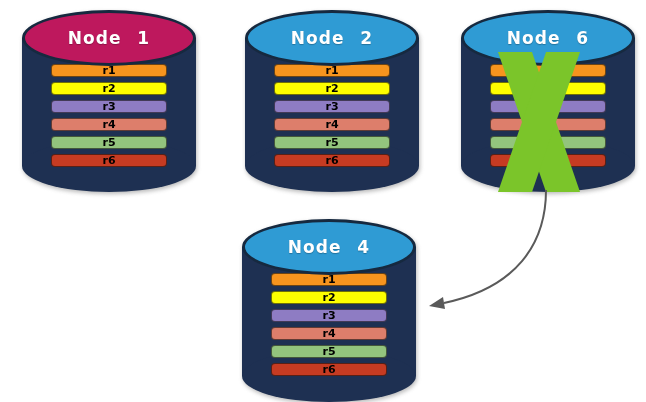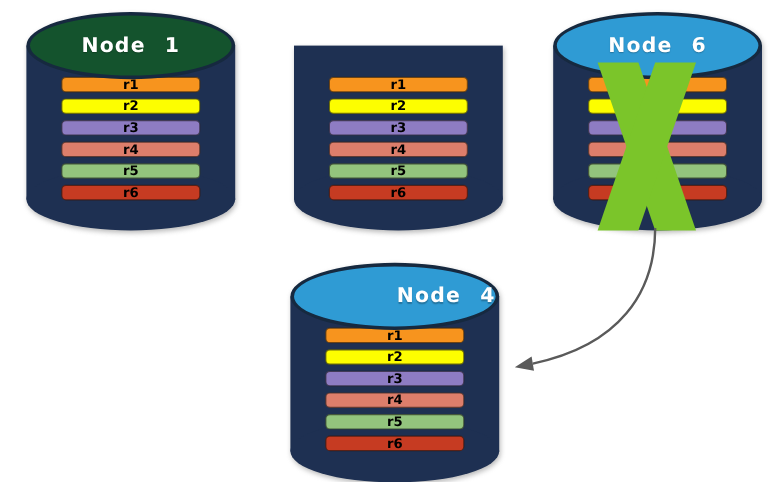--- a/index.html
+++ b/index.html
@@ -93,21 +93,21 @@
   }
 </style>
 </head>
 <body>
 
 <div id="stage">
 
   <div class="cyl" id="node1">
     <div class="cyl-mid" style="background: rgb(30, 48, 82);"></div>
     <div class="cyl-bottom" style="background: rgb(30, 48, 82);"></div>
-    <div class="cyl-top" style="background: #14532d;">
+    <div class="cyl-top" style="background: #be185d;">
       <span class="node-title">Node 1</span>
     </div>
     <div class="bars">
       <div class="bar" style="background: rgb(247, 148, 30);">
           <span>r1</span>
         </div>
       <div class="bar" style="background: rgb(253, 254, 0);">
           <span>r2</span>
         </div>
       <div class="bar" style="background: rgb(142, 124, 195);">
@@ -121,20 +121,23 @@
         </div>
       <div class="bar" style="background: rgb(198, 59, 34);">
           <span>r6</span>
         </div>
     </div>
   </div>
 
   <div class="cyl" id="node2">
     <div class="cyl-mid" style="background: rgb(30, 48, 82);"></div>
     <div class="cyl-bottom" style="background: rgb(30, 48, 82);"></div>
+    <div class="cyl-top" style="background: rgb(47, 155, 212);">
+      <span class="node-title">Node 2</span>
+    </div>
     <div class="bars">
       <div class="bar" style="background: rgb(247, 148, 30);">
           <span>r1</span>
         </div>
       <div class="bar" style="background: rgb(253, 254, 0);">
           <span>r2</span>
         </div>
       <div class="bar" style="background: rgb(142, 124, 195);">
           <span>r3</span>
         </div>
@@ -174,21 +177,21 @@
         </div>
       <div class="bar" style="background: rgb(198, 59, 34);">
           <span>r6</span>
         </div>
     </div>
   </div>
 
   <div class="cyl" id="node4">
     <div class="cyl-mid" style="background: rgb(30, 48, 82);"></div>
     <div class="cyl-bottom" style="background: rgb(30, 48, 82);"></div>
-    <div class="cyl-top" style="background: rgb(47, 155, 212); justify-content: flex-end;">
+    <div class="cyl-top" style="background: rgb(47, 155, 212);">
       <span class="node-title">Node 4</span>
     </div>
     <div class="bars">
       <div class="bar" style="background: rgb(247, 148, 30);">
           <span>r1</span>
         </div>
       <div class="bar" style="background: rgb(253, 254, 0);">
           <span>r2</span>
         </div>
       <div class="bar" style="background: rgb(142, 124, 195);">

